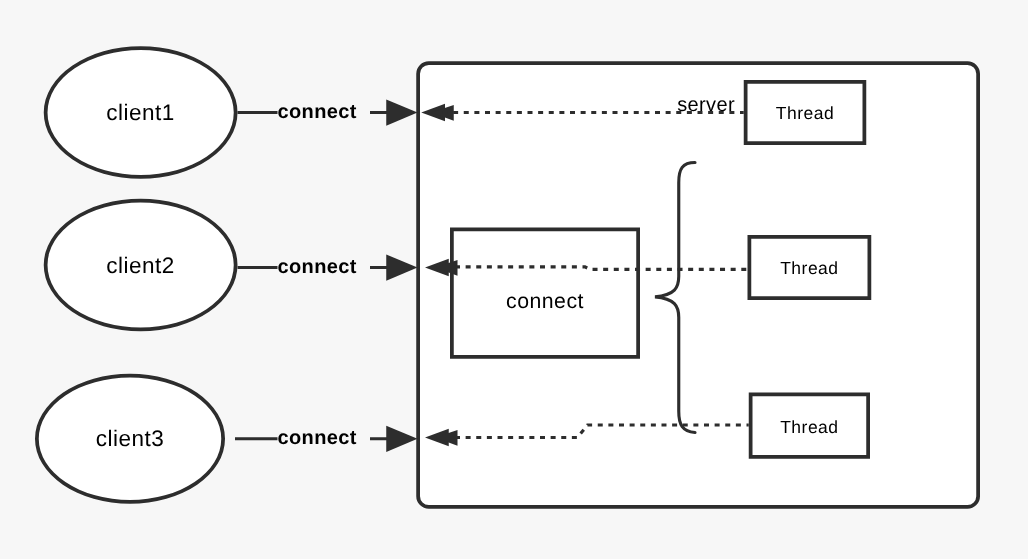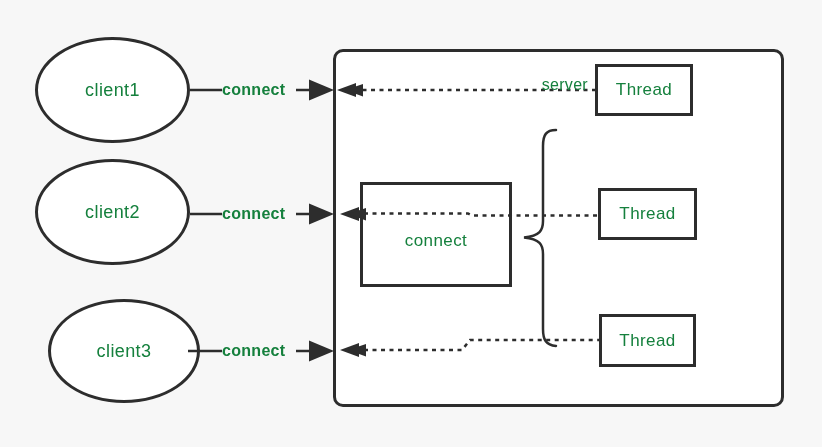--- a/index.html
+++ b/index.html
@@ -6,48 +6,48 @@
     margin: 0;
     padding: 0;
     background: #f7f7f7;
   }
   #canvas {
     position: relative;
     width: 822px;
     height: 447px;
     background: #f7f7f7;
     font-family: "Liberation Sans", sans-serif;
-    color: #15803d;
+    color: #000000;
     overflow: hidden;
   }
   .node {
     position: absolute;
     background: #ffffff;
     border: 3px solid #2d2d2d;
     box-sizing: border-box;
     display: flex;
     align-items: center;
     justify-content: center;
     letter-spacing: 0.4px;
   }
   .ellipse { border-radius: 50%; font-size: 18px; }
   .ellipse.e1 { left: 35px;  top: 37px;  width: 155px; height: 106px; }
   .ellipse.e2 { left: 35px;  top: 159px; width: 155px; height: 106px; }
-  .ellipse.e3 { left: 48px;  top: 299px; width: 152px; height: 104px; text-align: center; }
+  .ellipse.e3 { left: 28px;  top: 299px; width: 152px; height: 104px; text-align: center; }
 
   .server-box {
     position: absolute;
     left: 333px; top: 49px;
     width: 451px; height: 358px;
     background: #ffffff;
     border: 3px solid #2d2d2d;
     border-radius: 10px;
     box-sizing: border-box;
   }
-  .thread { font-size: 17px; }
+  .thread { font-size: 14px; }
   .thread.t1 { left: 595px; top: 64px;  width: 98px; height: 52px; }
   .thread.t2 { left: 598px; top: 188px; width: 99px; height: 52px; }
   .thread.t3 { left: 599px; top: 314px; width: 97px; height: 53px; }
 
   .acceptor {
     left: 360px; top: 182px;
     width: 152px; height: 105px;
     font-size: 17px;
     padding-top: 12px;
   }

